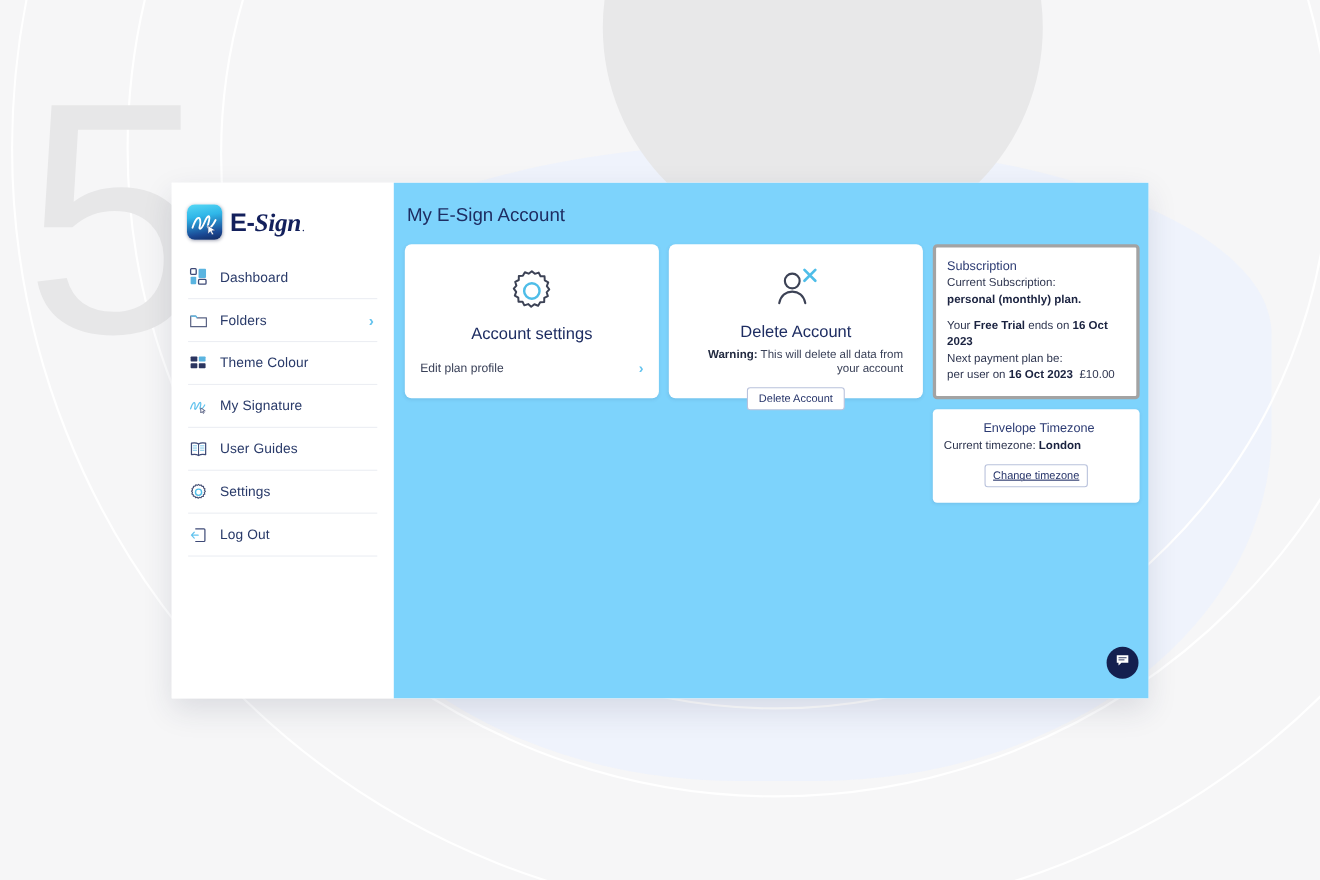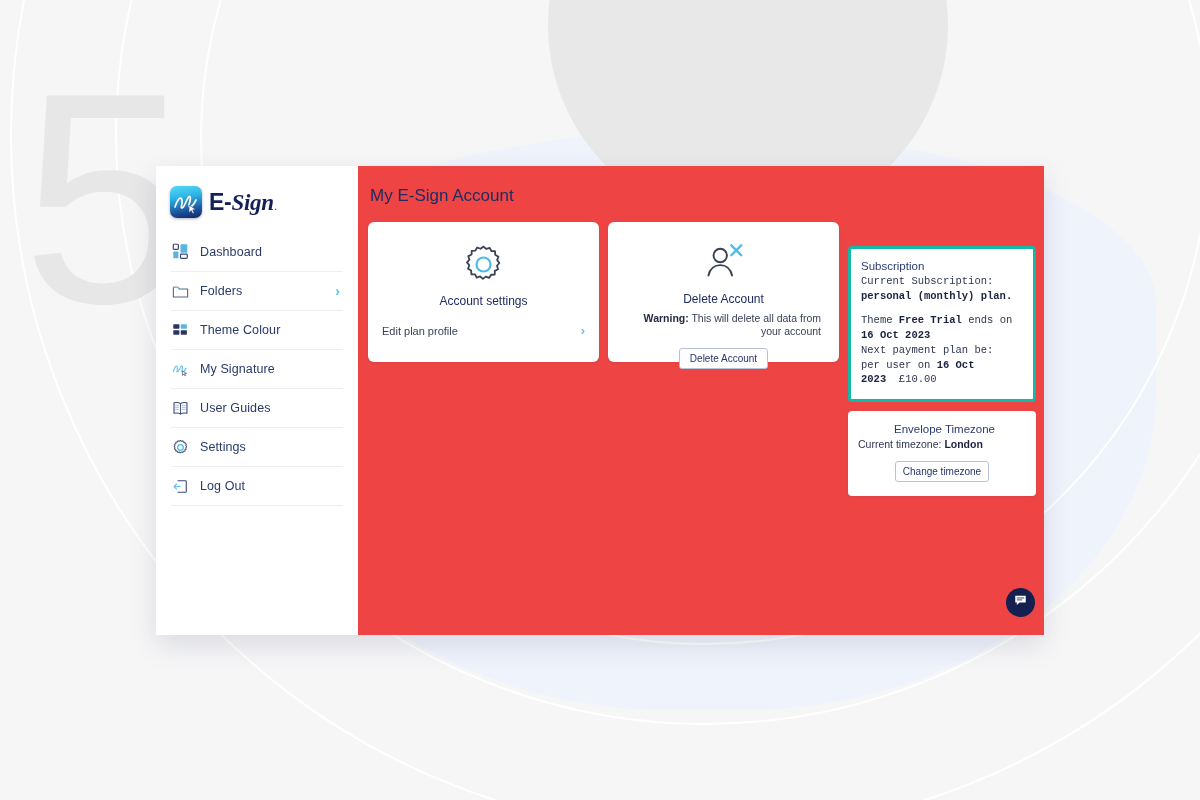--- a/index.html
+++ b/index.html
@@ -155,21 +155,21 @@
     color: #63c3ee;
     font-size: 14px;
     font-weight: 700;
     line-height: 1;
     padding-right: 3px;
   }
 
   
   .main {
     flex: 1;
-    background: #ef4444;
+    background: #7dd3fc;
     padding: 16px 16px 0 10px;
     position: relative;
   }
 
   .page-title {
     font-size: 17px;
     color: #1e2d62;
     font-weight: 400;
     padding: 4px 0 16px 2px;
   }
@@ -196,21 +196,21 @@
     width: 231px;
     height: 140px;
     padding: 20px 12px 0;
     position: relative;
   }
 
   .icon-center { display: flex; justify-content: center; }
 
   .card-heading {
     text-align: center;
-    font-size: 12px;
+    font-size: 15px;
     color: #1e2d62;
     margin-top: 5px;
   }
 
   .edit-profile-row {
     display: flex;
     align-items: center;
     margin-top: 16px;
     padding: 0 2px;
     cursor: pointer;
@@ -256,37 +256,35 @@
   
   .right-col {
     width: 188px;
     flex: 0 0 188px;
     display: flex;
     flex-direction: column;
     gap: 9px;
   }
 
   .card-subscription {
-    border: 3px solid #14b8a6;
+    border: 3px solid #a3a3a3;
     border-radius: 4px;
     background: #fff;
     padding: 11px 10px 12px;
-    margin-top: 24px;
   }
 
   .sub-title {
     font-size: 11.5px;
     color: #2b3a72;
     margin-bottom: 2px;
   }
   .sub-line {
     font-size: 10.5px;
     color: #2f3650;
     line-height: 1.42;
-    font-family: Liberation Mono, monospace;
   }
   .sub-line b { color: #1b2340; }
   .sub-gap { height: 9px; }
 
   .sub-buttons { margin-top: 14px; display: flex; flex-direction: column; gap: 7px; }
   .btn-sub { width: 100%; height: 21px; line-height: 19px; }
 
   .card-timezone {
     background: #fff;
     border-radius: 4px;
@@ -294,20 +292,21 @@
     padding: 12px 10px 14px;
   }
   .tz-title { font-size: 11.5px; color: #2b3a72; margin-bottom: 3px; padding-left: 36px; }
   .tz-line { font-size: 10.5px; color: #2f3650; }
   .tz-line b { color: #1b2340; }
   .btn-tz {
     margin: 11px auto 0;
     width: 94px;
     height: 21px;
     line-height: 19px;
+    text-decoration: underline;
   }
 
   
   .chat-fab {
     position: absolute;
     right: 17px;
     bottom: 18px;
     width: 29px;
     height: 29px;
     border-radius: 50%;
@@ -474,21 +473,21 @@
         <button class="btn-outline btn-delete">Delete Account</button>
       </section>
 
       <div class="right-col">
 
         <section class="card-subscription">
           <div class="sub-title">Subscription</div>
           <div class="sub-line">Current Subscription:</div>
           <div class="sub-line"><b>personal (monthly) plan.</b></div>
           <div class="sub-gap"></div>
-          <div class="sub-line"><span>Theme </span><b>Free Trial</b><span> ends on </span><b>16 Oct 2023</b></div>
+          <div class="sub-line"><span>Your </span><b>Free Trial</b><span> ends on </span><b>16 Oct 2023</b></div>
           <div class="sub-line">Next payment plan be:</div>
           <div class="sub-line"><span>per user on </span><b>16 Oct 2023</b>&nbsp;&nbsp;<span>£10.00</span></div>
 
         </section>
 
         <section class="card-timezone">
           <div class="tz-title">Envelope Timezone</div>
           <div class="tz-line"><span>Current timezone: </span><b>London</b></div>
           <button class="btn-outline btn-tz">Change timezone</button>
         </section>

